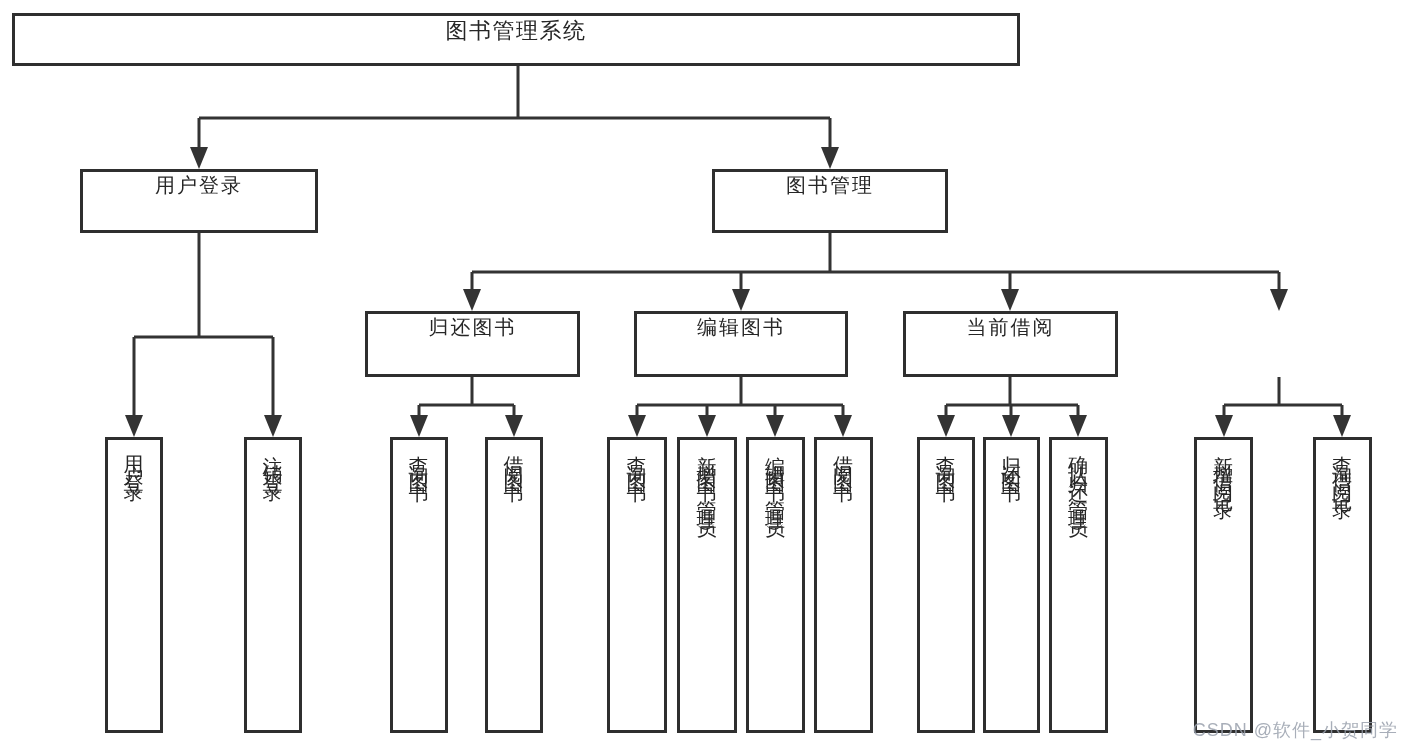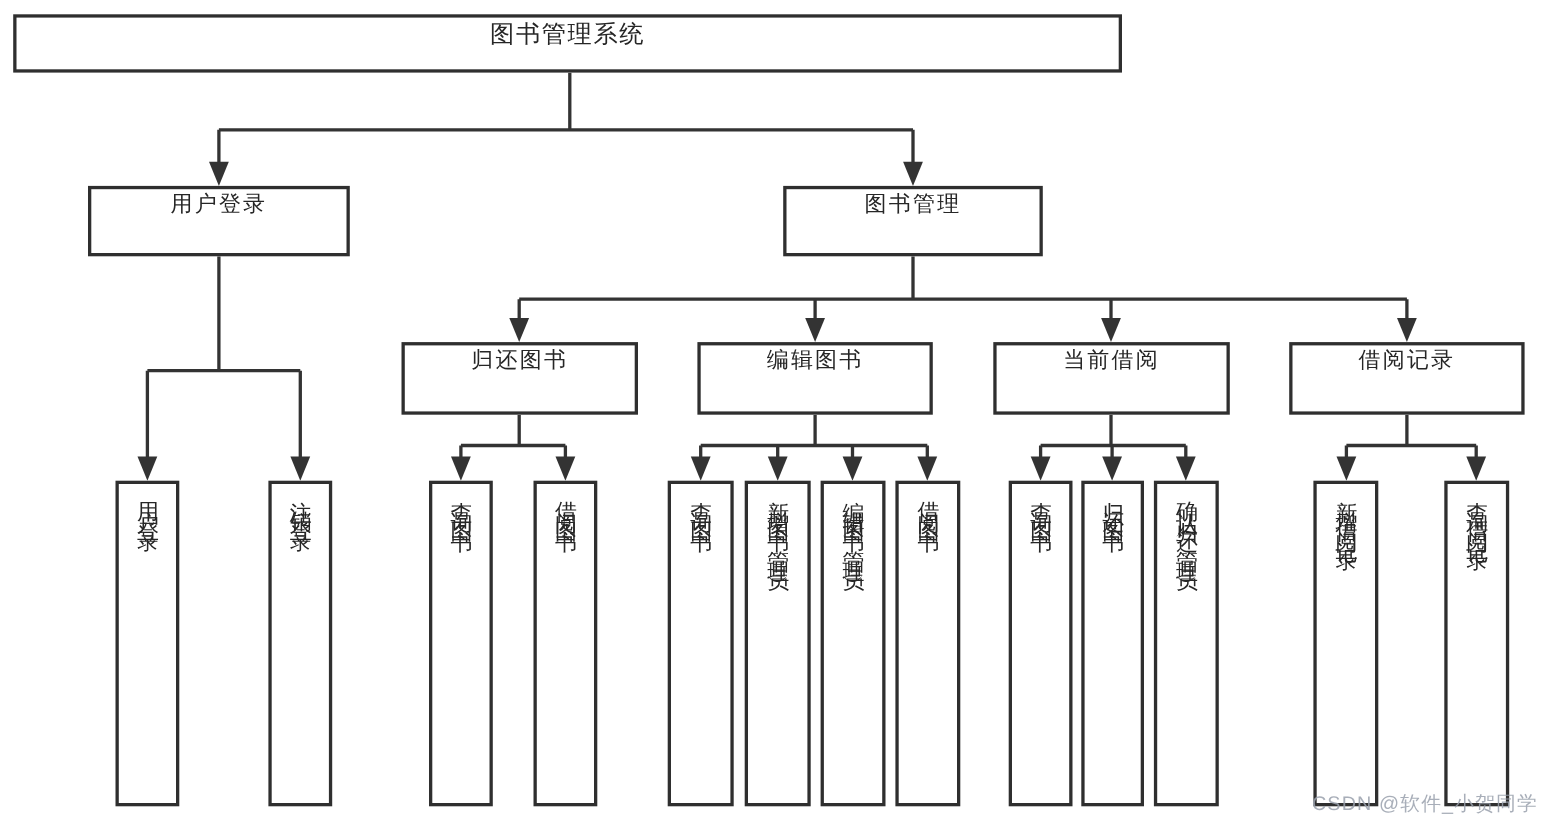--- a/index.html
+++ b/index.html
@@ -92,23 +92,20 @@
 
   <div class="node h-node" style="left:365px; top:311px; width:215px; height:66px;">
     <span>归还图书</span>
   </div>
   <div class="node h-node" style="left:634px; top:311px; width:214px; height:66px;">
     <span>编辑图书</span>
   </div>
   <div class="node h-node" style="left:903px; top:311px; width:215px; height:66px;">
     <span>当前借阅</span>
   </div>
-  <div class="node h-node" style="left:1172px; top:311px; width:214px; height:66px;">
-    <span>借阅记录</span>
-  </div>
 
   <div class="node v-node" style="left:105px; top:437px; width:58px; height:296px;">
     <span class="v-label">用户登录</span>
   </div>
   <div class="node v-node" style="left:244px; top:437px; width:58px; height:296px;">
     <span class="v-label">注销登录</span>
   </div>
 
   <div class="node v-node" style="left:390px; top:437px; width:58px; height:296px;">
     <span class="v-label">查询图书</span>

